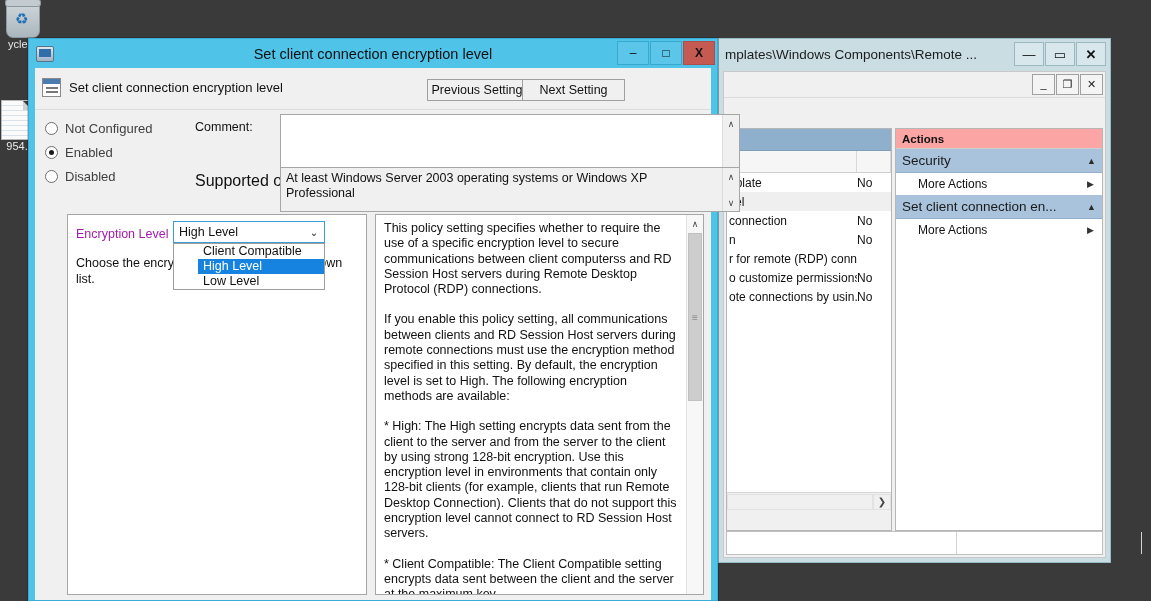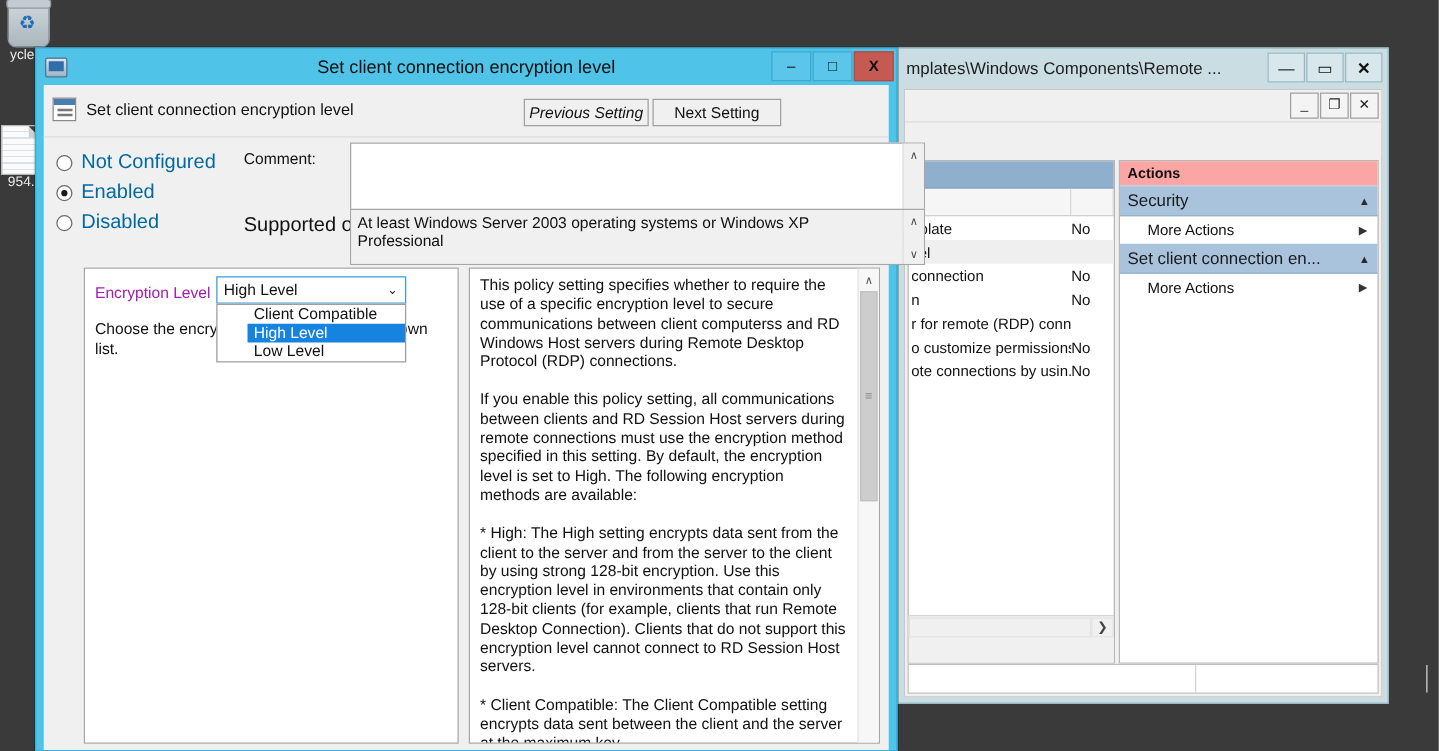--- a/index.html
+++ b/index.html
@@ -206,36 +206,36 @@
   #setting-title {
     position:absolute; left:34px; top:12px;
     font-size:13px; color:#111;
   }
   .navbtn {
     position:absolute; top:11px; height:22px;
     background:#f0f0f0; border:1px solid #a0a0a0;
     font-size:12.5px; color:#111;
     display:flex;align-items:center;justify-content:center;
   }
-  #btn-prev { left: 384px; width: 100px; font-style: italic; }
+  #btn-prev { left: 392px; width: 100px; }
   #btn-next { left: 487px; width: 103px; }
 
   #dlg-top { position:absolute; left:0; right:0; top:42px; height: 147px; }
 
   .radio-row { position:absolute; left:10px; display:flex; align-items:center; }
   .radio {
     width: 13px; height: 13px; border-radius:50%;
     border:1px solid #6d6d6d; background:#fff; margin-right:7px;
     position:relative; flex:0 0 auto;
   }
   .radio.on:after {
     content:""; position:absolute; left:3px; top:3px; width:5px; height:5px;
     border-radius:50%; background:#1b1b1b;
   }
-  .radio-row .rl { font-size:16px; color:#0369a1;text-align:center; }
+  .radio-row .rl { font-size:13px; color:#404040;text-align:center; }
   #r-notconf { top: 11px; }
   #r-enabled { top: 35px; }
   #r-disabled { top: 59px; }
 
   #lbl-comment { position:absolute; left:160px; top:10px; font-size:12.5px; color:#111; }
   #lbl-supported { position:absolute; left:160px; top:62px; font-size:16px; color:#111; }
 
   .txtbox {
     position:absolute; border:1px solid #a6a6a6; background:#fff;
     display:flex;
@@ -494,21 +494,21 @@
           <div class="ci">Client Compatible</div>
           <div class="ci hl">High Level</div>
           <div class="ci">Low Level</div>
         </div>
 
         <span id="opt-desc">Choose the encryption level from the drop-down list.</span>
       </div>
 
       <div id="panel-help">
         <div id="help-text">
-          <p>This policy setting specifies whether to require the use of a specific encryption level to secure communications between client computerss and RD Windows Host servers during Remote Desktop Protocol (RDP) connections.</p>
+          <p>This policy setting specifies whether to require the use of a specific encryption level to secure communications between client computerss and RD Session Host servers during Remote Desktop Protocol (RDP) connections.</p>
           <p>If you enable this policy setting, all communications between clients and RD Session Host servers during remote connections must use the encryption method specified in this setting. By default, the encryption level is set to High. The following encryption methods are available:</p>
           <p>* High: The High setting encrypts data sent from the client to the server and from the server to the client by using strong 128-bit encryption. Use this encryption level in environments that contain only 128-bit clients (for example, clients that run Remote Desktop Connection). Clients that do not support this encryption level cannot connect to RD Session Host servers.</p>
           <p>* Client Compatible: The Client Compatible setting encrypts data sent between the client and the server at the maximum key</p>
         </div>
         <div id="help-sb">
           <div class="ar">∧</div>
           <div class="thumb">≡</div>
         </div>
       </div>
     </div>

